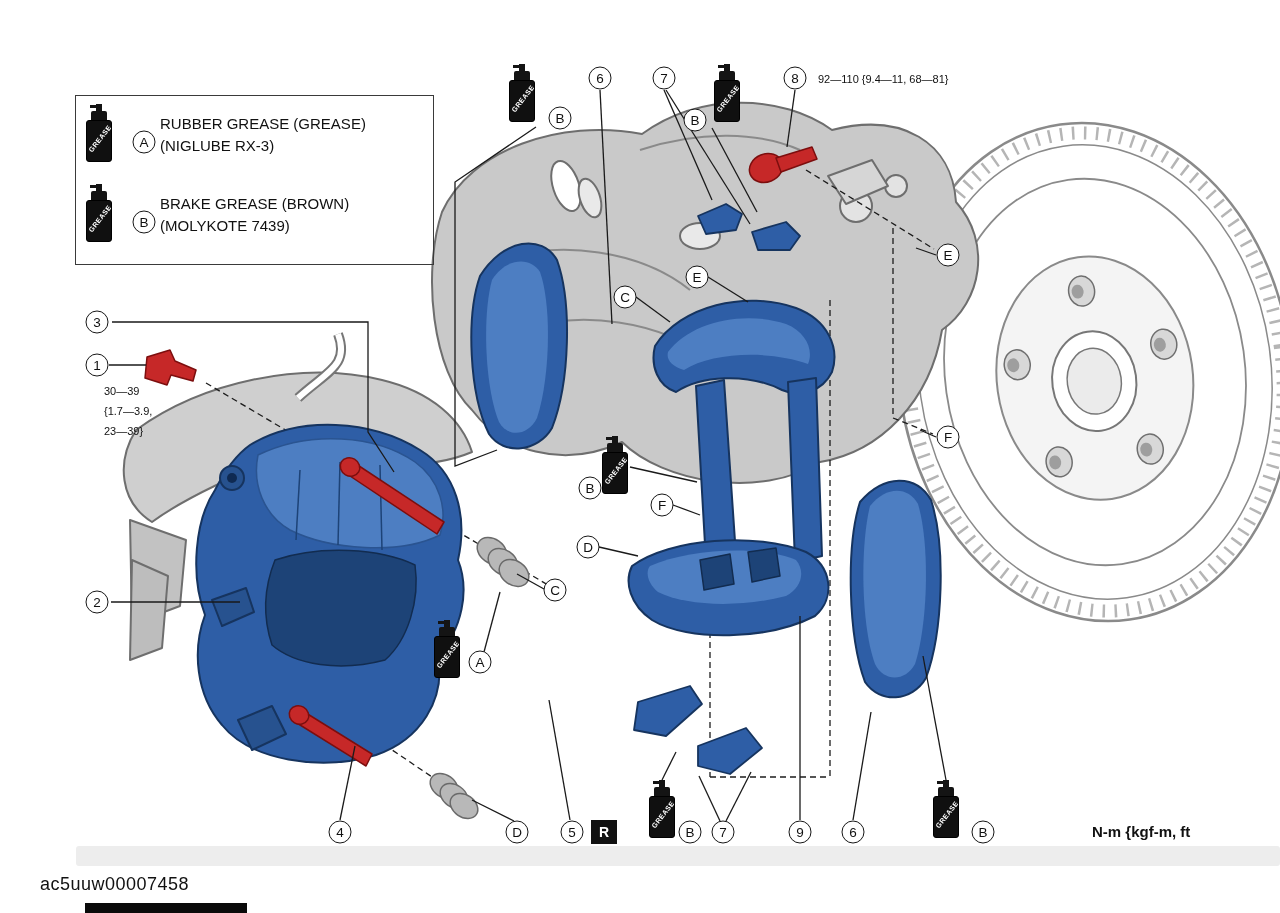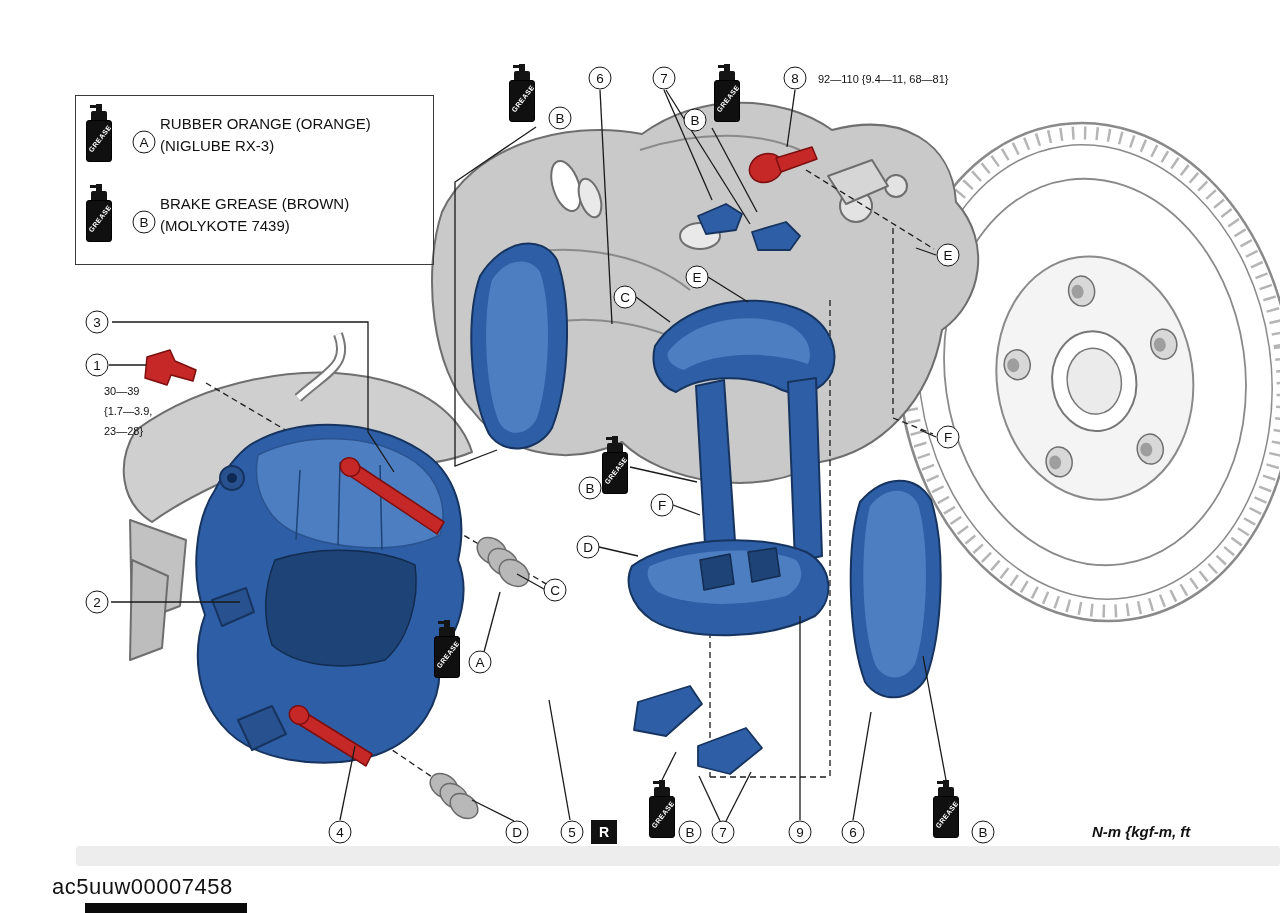--- a/index.html
+++ b/index.html
@@ -21,22 +21,22 @@
             position:relative;overflow:hidden;border:1px solid #000;}
   .can-label{position:absolute;left:-3px;top:14px;color:#fff;font-size:7px;font-weight:700;
              transform:rotate(-52deg);letter-spacing:.4px;}
 
   
   .legend-box{position:absolute;left:75px;top:95px;width:357px;height:168px;border:1.5px solid #3a3a3a;}
   .legend-item{position:absolute;left:0;width:100%;height:80px;}
   .legend-text{position:absolute;left:84px;top:9px;font-size:15px;line-height:22px;white-space:nowrap;}
 
   .torque{position:absolute;font-size:11px;line-height:20px;white-space:nowrap;}
-  .units-note{position:absolute;left:1092px;top:823px;font-size:15px;font-weight:700;white-space:nowrap;font-style:italic;}
-  .figure-code{position:absolute;left:52px;top:874px;font-size:22px;letter-spacing:.5px;}
+  .units-note{position:absolute;left:1092px;top:823px;font-size:15px;font-weight:700;white-space:nowrap;}
+  .figure-code{position:absolute;left:40px;top:874px;font-size:18px;letter-spacing:.5px;}
   .r-box{position:absolute;left:591px;top:820px;width:26px;height:24px;background:#111;color:#fff;
          display:flex;align-items:center;justify-content:center;font-size:14px;font-weight:700;}
   .edge-strip{position:absolute;left:76px;top:846px;width:1204px;height:20px;background:#ededed;border-radius:3px;}
   .edge-bar{position:absolute;left:85px;top:903px;width:162px;height:10px;background:#0a0a0a;}
 </style>
 </head>
 <body>
 
 <div class="stage">
 
@@ -202,21 +202,21 @@
     <div class="legend-item" style="top:8px">
       <div class="can" style="left:8px;top:0">
         <div class="can-nozzle"></div>
         <div class="can-cap"></div>
         <div class="can-body">
           <span class="can-label">GREASE</span>
         </div>
       </div>
       <div class="co" style="left:68px;top:38px">A</div>
       <div class="legend-text">
-        <div>RUBBER ORANGE (ORANGE)</div>
+        <div>RUBBER GREASE (GREASE)</div>
         <div>(NIGLUBE RX-3)</div>
       </div>
     </div>
     <div class="legend-item" style="top:88px">
       <div class="can" style="left:8px;top:0">
         <div class="can-nozzle"></div>
         <div class="can-cap"></div>
         <div class="can-body">
           <span class="can-label">GREASE</span>
         </div>
@@ -226,21 +226,21 @@
         <div>BRAKE GREASE (BROWN)</div>
         <div>(MOLYKOTE 7439)</div>
       </div>
     </div>
   </div>
 
   <div class="torque" style="left:818px;top:69px">92—110 {9.4—11, 68—81}</div>
   <div class="torque" style="left:104px;top:381px">
     <div>30—39</div>
     <div>{1.7—3.9,</div>
-    <div>23—28}</div>
+    <div>23—39}</div>
   </div>
 
   <div class="can" style="left:507px;top:64px">
     <div class="can-nozzle"></div>
     <div class="can-cap"></div>
     <div class="can-body">
         <span class="can-label">GREASE</span>
       </div>
   </div>
   <div class="can" style="left:712px;top:64px">

